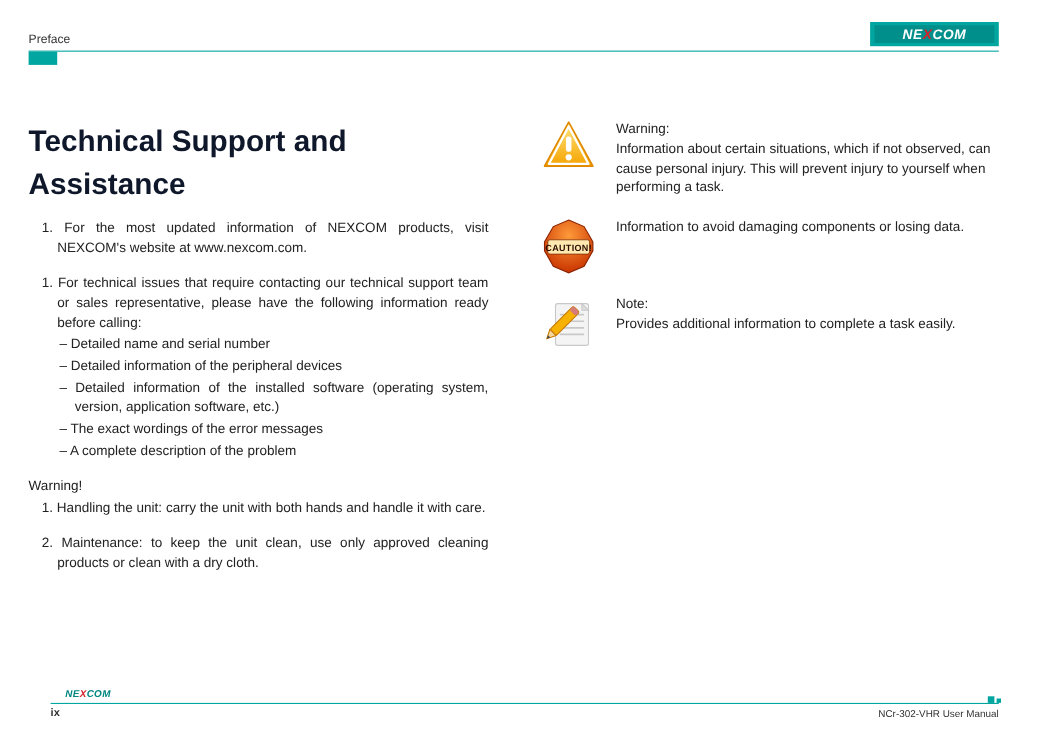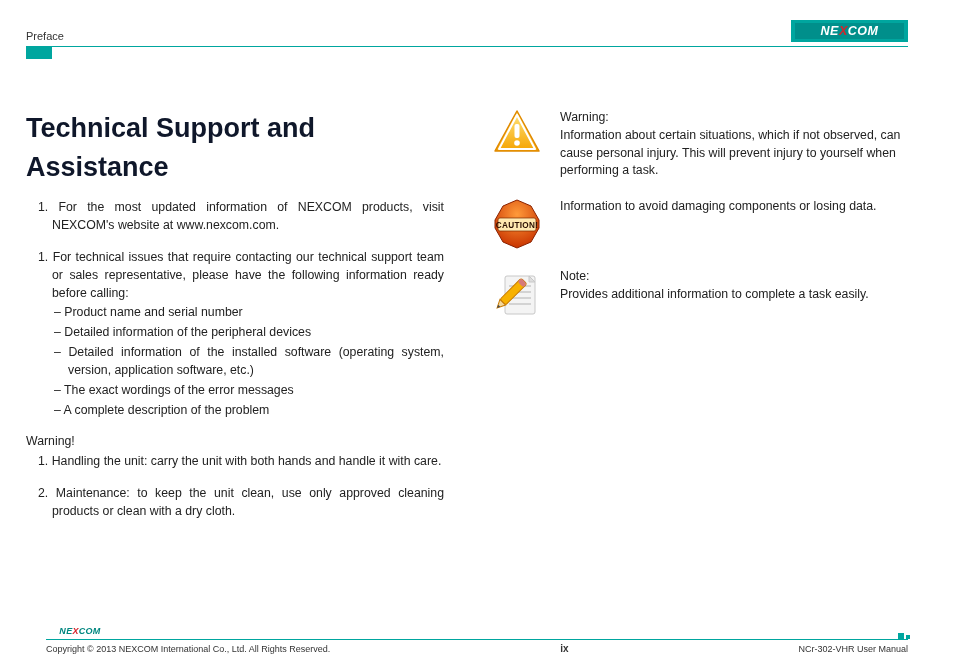--- a/index.html
+++ b/index.html
@@ -169,21 +169,21 @@
   <div class="teal-chip"></div>
 
   <div class="content">
     <div class="col">
       <h1>Technical Support and Assistance</h1>
       <ol class="main">
         <li class="justify">1. For the most updated information of NEXCOM products, visit NEXCOM's website at www.nexcom.com.</li>
         <li>
           <span class="justify" style="display:block;">1. For technical issues that require contacting our technical support team or sales representative, please have the following information ready before calling:</span>
           <ul class="sub">
-            <li>Product name and serial number</li>
+            <li>Detailed name and serial number</li>
             <li>Detailed information of the peripheral devices</li>
             <li>Detailed information of the installed software (operating system, version, application software, etc.)</li>
             <li>The exact wordings of the error messages</li>
             <li>A complete description of the problem</li>
           </ul>
         </li>
       </ol>
       <div class="warning-block">
         <div class="warning-heading">Warning!</div>
         <ol class="main">
@@ -266,17 +266,16 @@
   <div class="footer-logo">
     <span class="t"><span>NE</span><span class="x">X</span><span>COM</span></span>
   </div>
   <div class="footer-line">
     <div class="footer-squares">
       <div class="sq"></div>
         <div class="sq small"></div>
     </div>
   </div>
   <div class="footer-row">
-    <span>Copyright © 2013 NEXCOM International Co., Ltd. All Rights Reserved.</span>
     <span class="page-num">ix</span>
     <span>NCr-302-VHR User Manual</span>
   </div>
 </div>
 
 </body></html>

